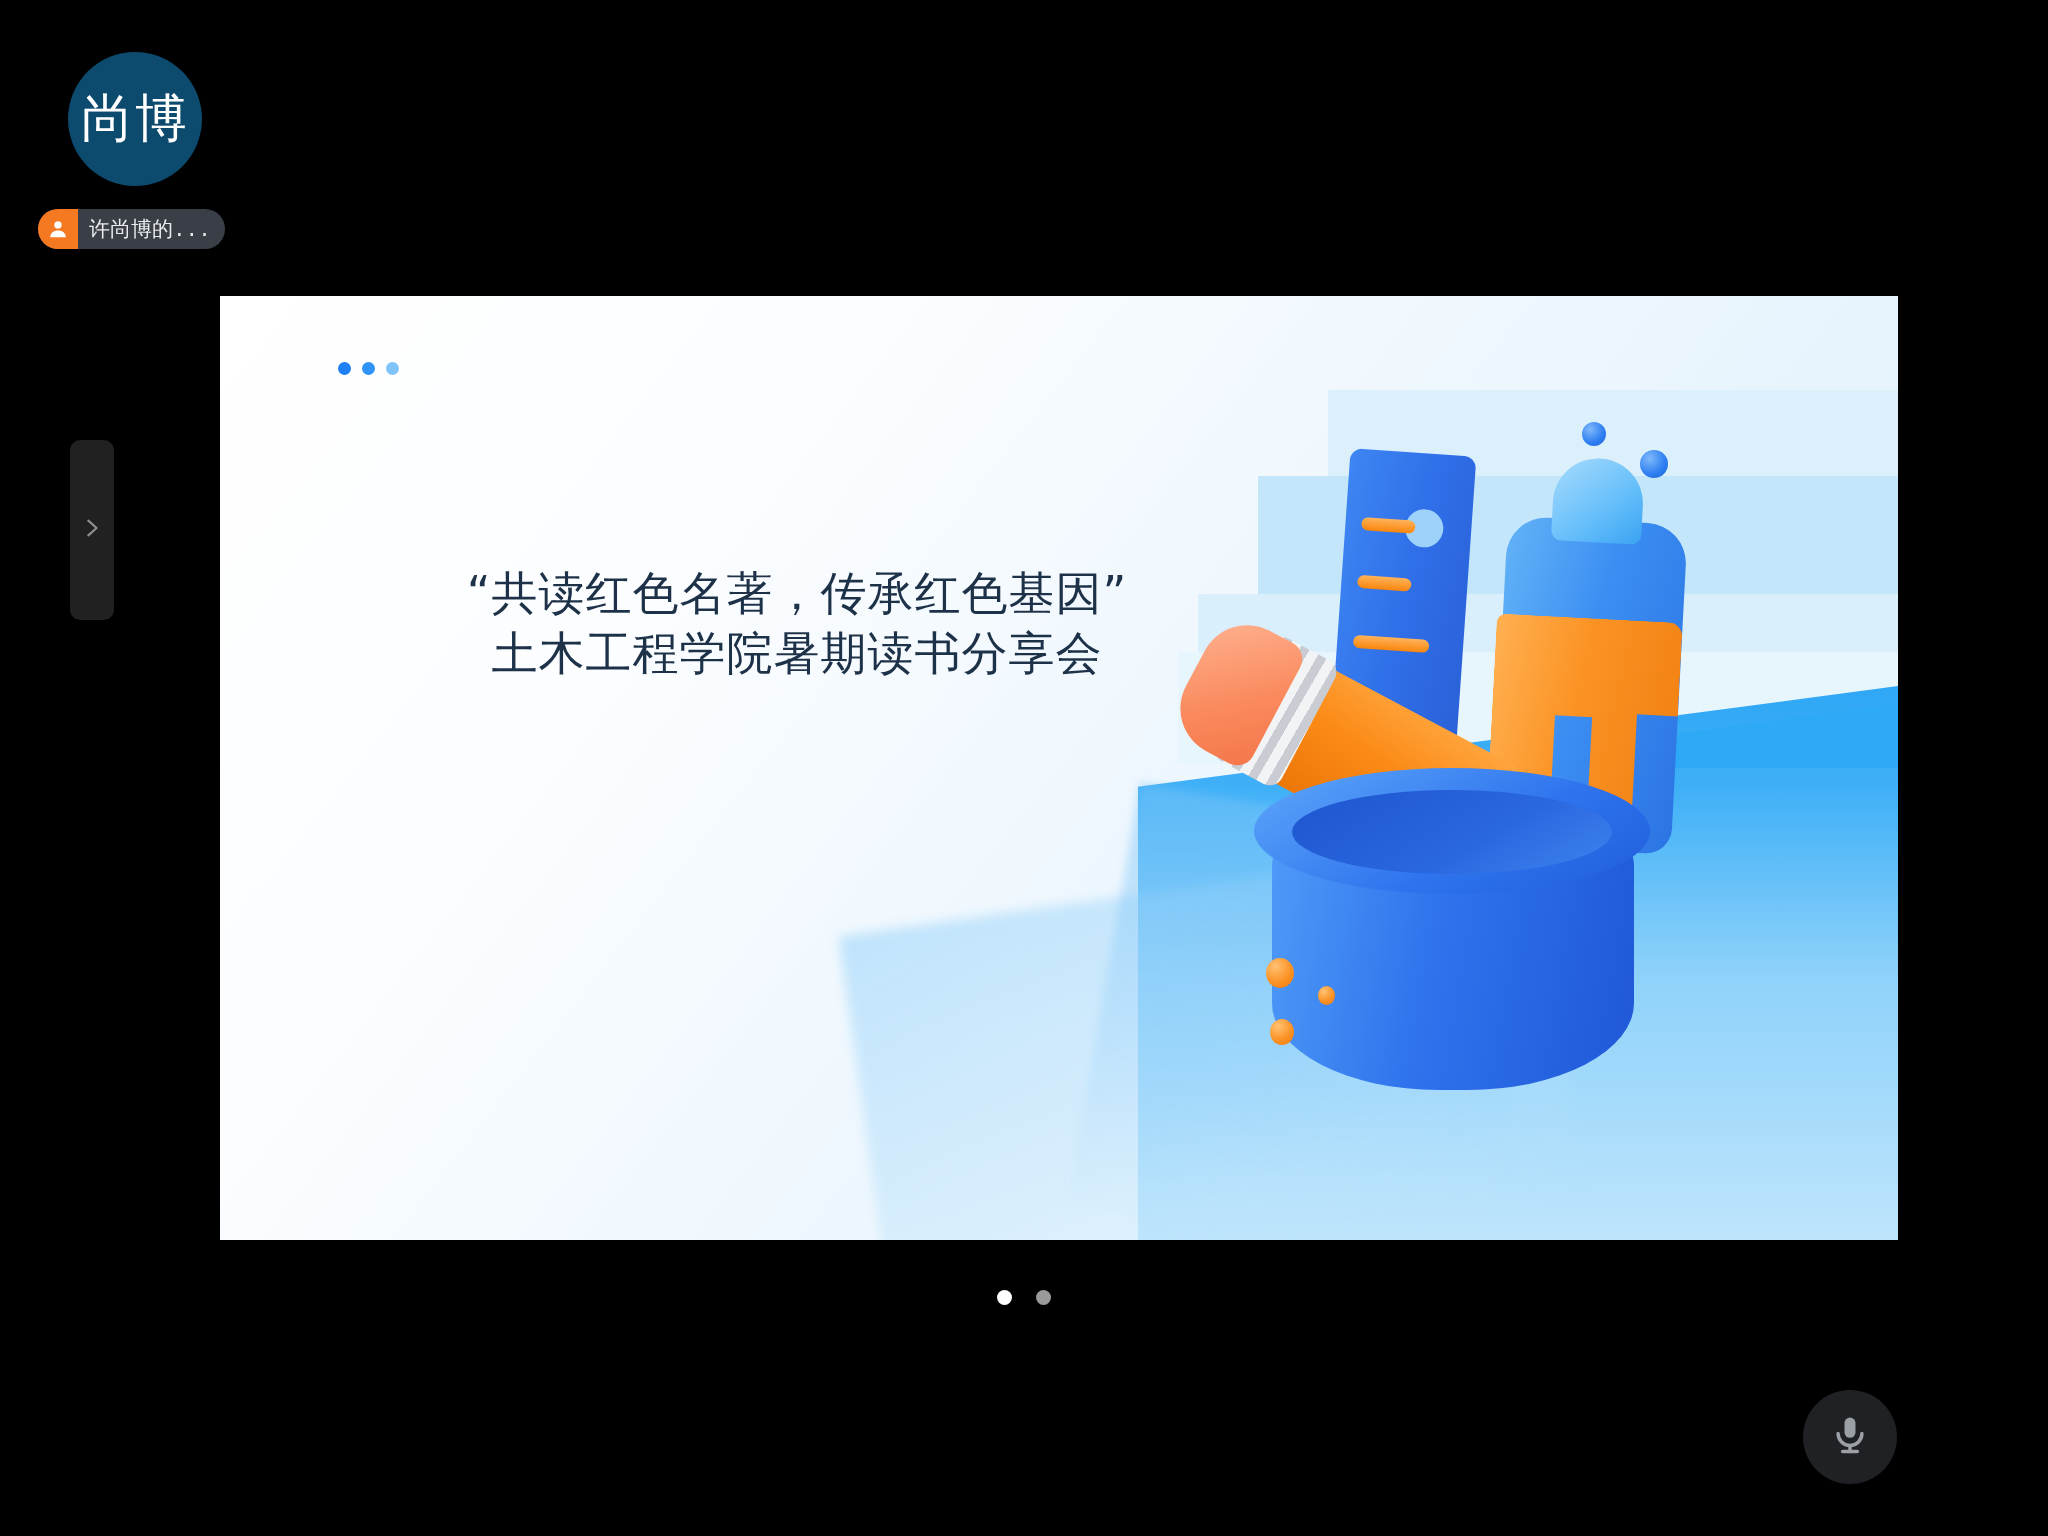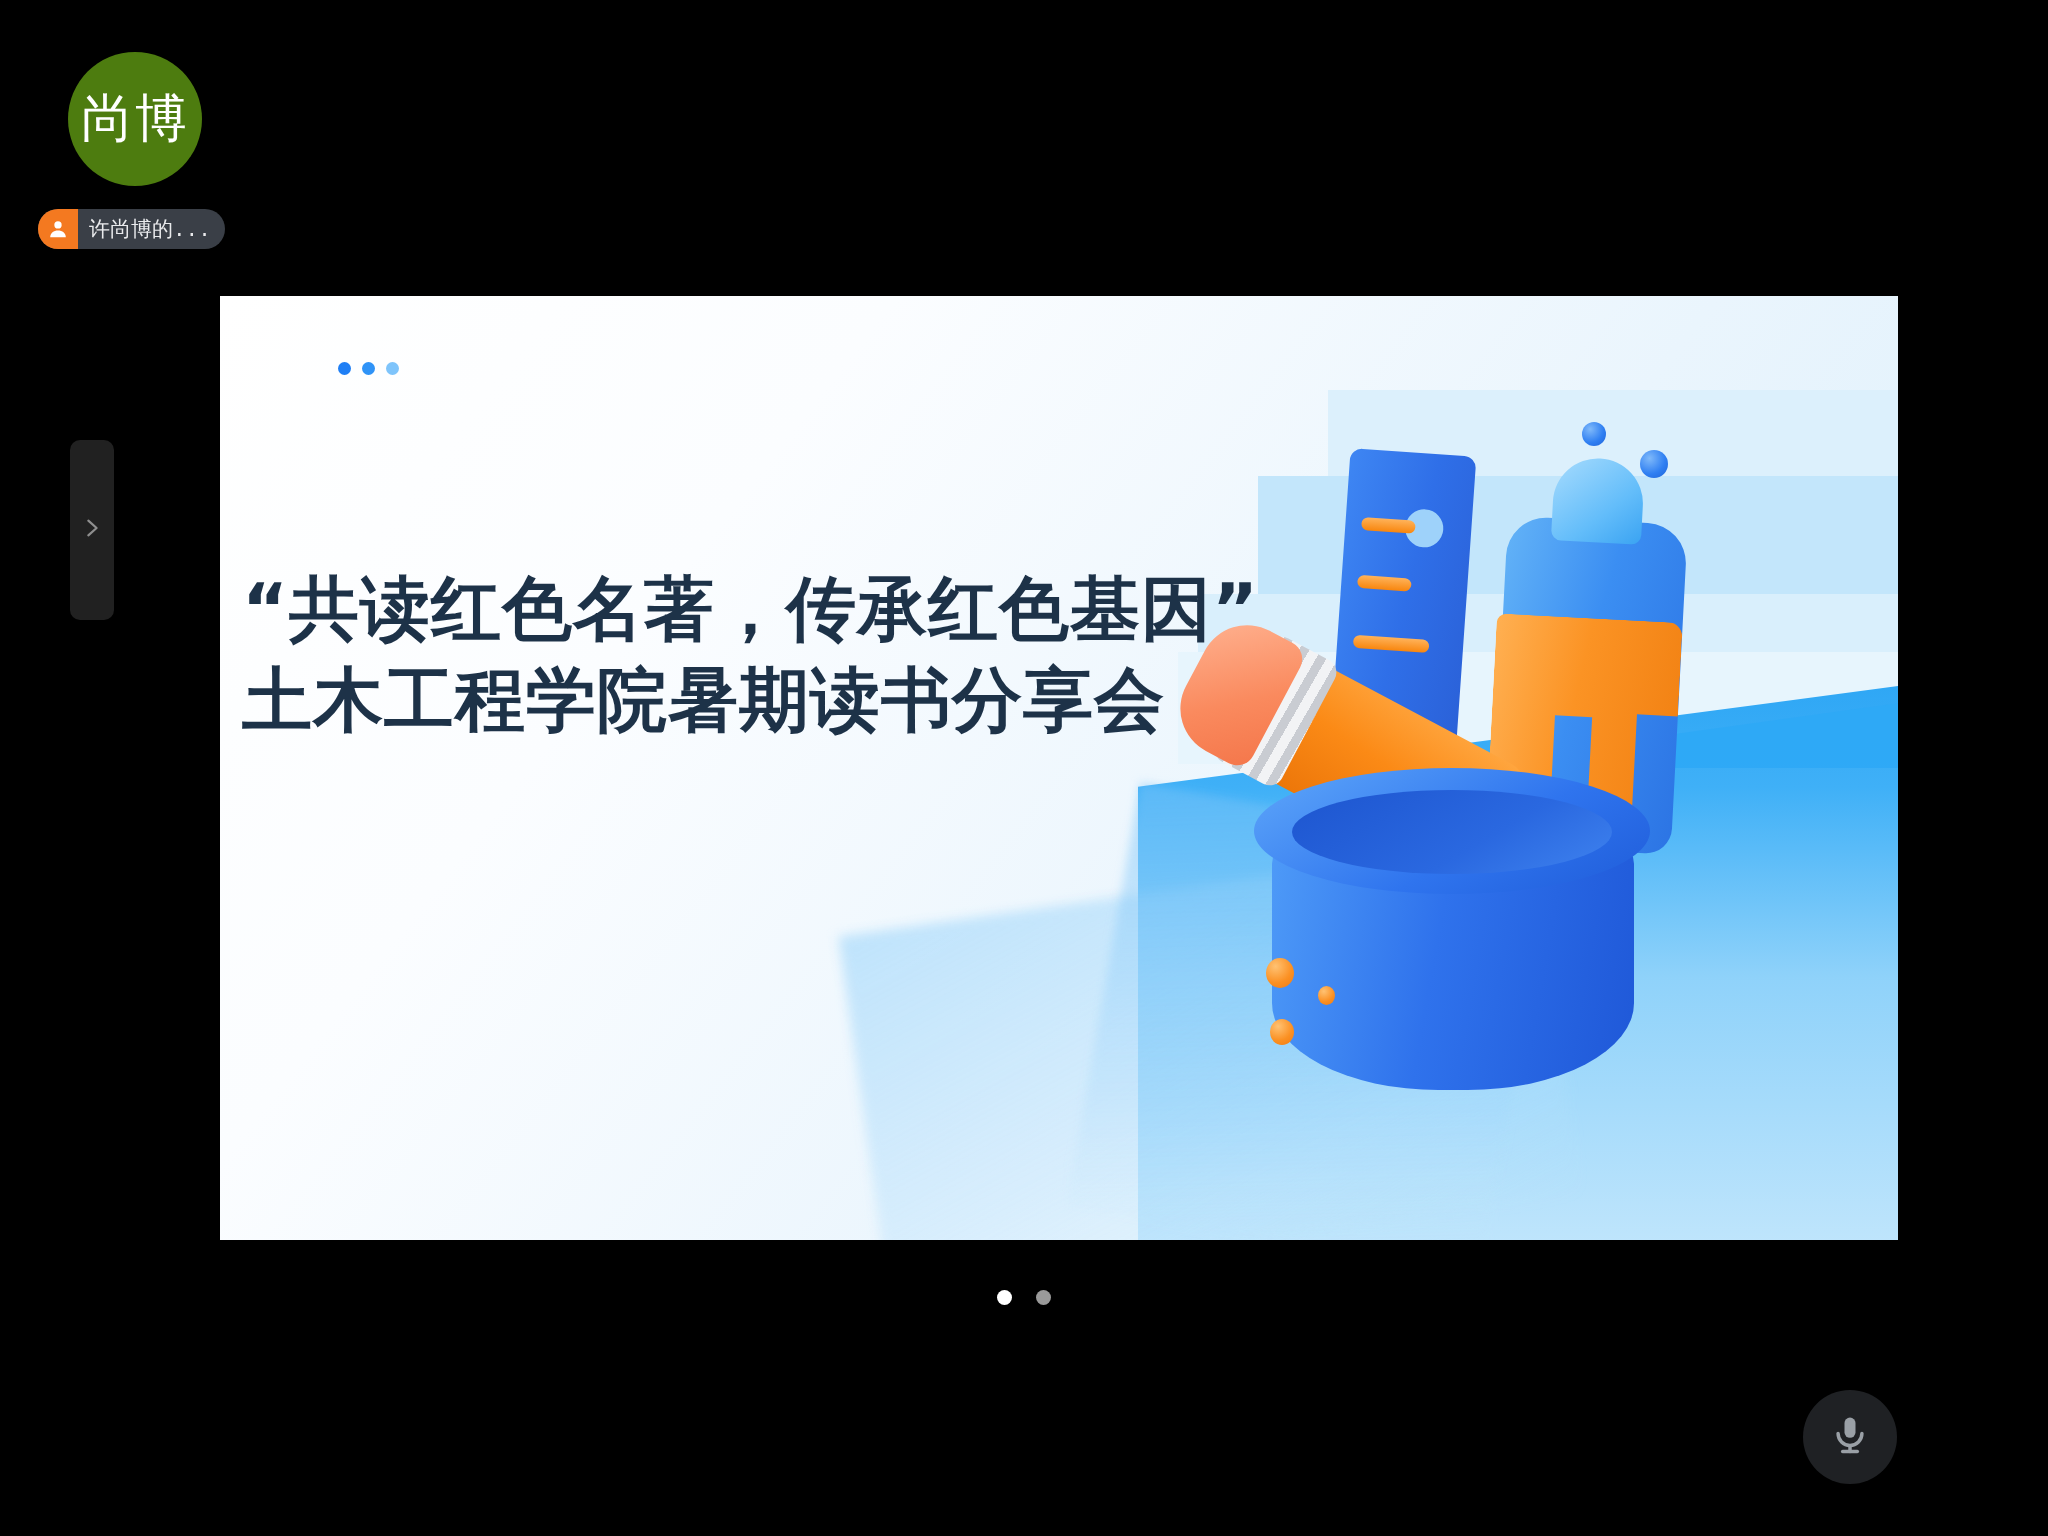--- a/index.html
+++ b/index.html
@@ -8,21 +8,21 @@
     background:#000;
     overflow:hidden;
     font-family:"Liberation Sans", sans-serif;
   }
   #stage { position:relative; width:2048px; height:1536px; background:#000; }
 
   
   .avatar {
     position:absolute; left:68px; top:52px;
     width:134px; height:134px; border-radius:50%;
-    background:#4d7c0f;
+    background:#0c4a6e;
     display:flex; align-items:center; justify-content:center;
     color:#fff; font-size:52px; letter-spacing:2px;
     font-family:"DejaVu Sans","Liberation Sans",sans-serif;
   }
 
   
   .name-badge {
     position:absolute; left:38px; top:209px;
     height:40px; display:flex; align-items:center;
     background:#3a3f47; border-radius:20px;
@@ -81,22 +81,22 @@
   .dots3 i { width:13px; height:13px; border-radius:50%; display:block; }
   .dots3 i:nth-child(1){ background:#1f7ff5; }
   .dots3 i:nth-child(2){ background:#2f93f7; }
   .dots3 i:nth-child(3){ background:#7ec4fb; }
 
   
   .slide-title {
     position:absolute; left:22px; top:268px; width:1110px;
     color:#1d3248;
     font-family:"DejaVu Sans","Liberation Sans",sans-serif;
-    font-size:70px; line-height:1.30; letter-spacing:1px;
-    font-weight:700;
+    font-size:46px; line-height:1.30; letter-spacing:1px;
+    text-align:center; font-weight:400;
   }
   .slide-title .ln { display:block; white-space:nowrap; }
 
   
   .art { position:absolute; left:968px; top:62px; width:620px; height:800px; }
 
   .blue-sphere { position:absolute; border-radius:50%;
     background:radial-gradient(circle at 34% 30%,#7fb9fa,#2f7ff2 58%,#1f63d8 100%); }
   .bs1 { left:394px; top:64px;  width:24px;  height:24px; }
   .bs2 { left:452px; top:92px;  width:28px;  height:28px; }

